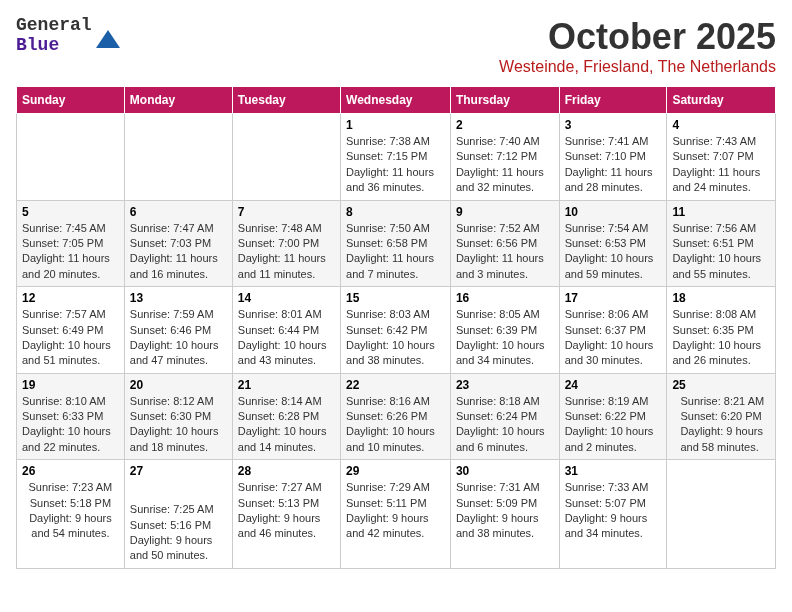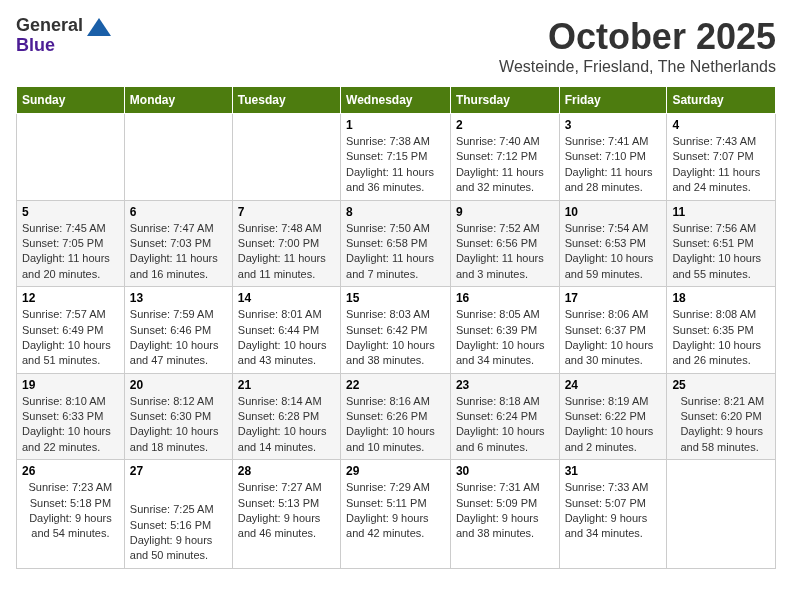--- a/index.html
+++ b/index.html
@@ -11,21 +11,22 @@
       padding: 16px;
     }
     .header {
       display: flex;
       justify-content: space-between;
       align-items: flex-start;
       margin-bottom: 10px;
     }
     .logo {
       display: flex;
-      align-items: flex-start;
+      align-items: flex-end;
+      font-family: Liberation Mono, monospace;
     }
     .logo-text {
       display: flex;
       flex-direction: column;
       font-size: 18px;
       font-weight: bold;
       line-height: 1.1;
     }
     .logo-general { color: #333; }
     .logo-blue { color: #4c1d95; }
@@ -37,29 +38,29 @@
     .title-block {
       text-align: right;
     }
     .month-title {
       font-size: 36px;
       font-weight: bold;
       color: #333;
     }
     .location {
       font-size: 16px;
-      color: #404040;
+      color: #b91c1c;
     }
     .calendar {
       width: 100%;
       border-collapse: collapse;
       font-size: 11px;
     }
     .calendar th {
-      background-color: #4d7c0f;
+      background-color: #be185d;
       color: #fff;
       text-align: left;
       padding: 6px 5px;
       font-size: 12px;
       border: 1px solid #fff;
     }
     .calendar td {
       border: 1px solid #ccc;
       vertical-align: top;
       padding: 4px 5px;

